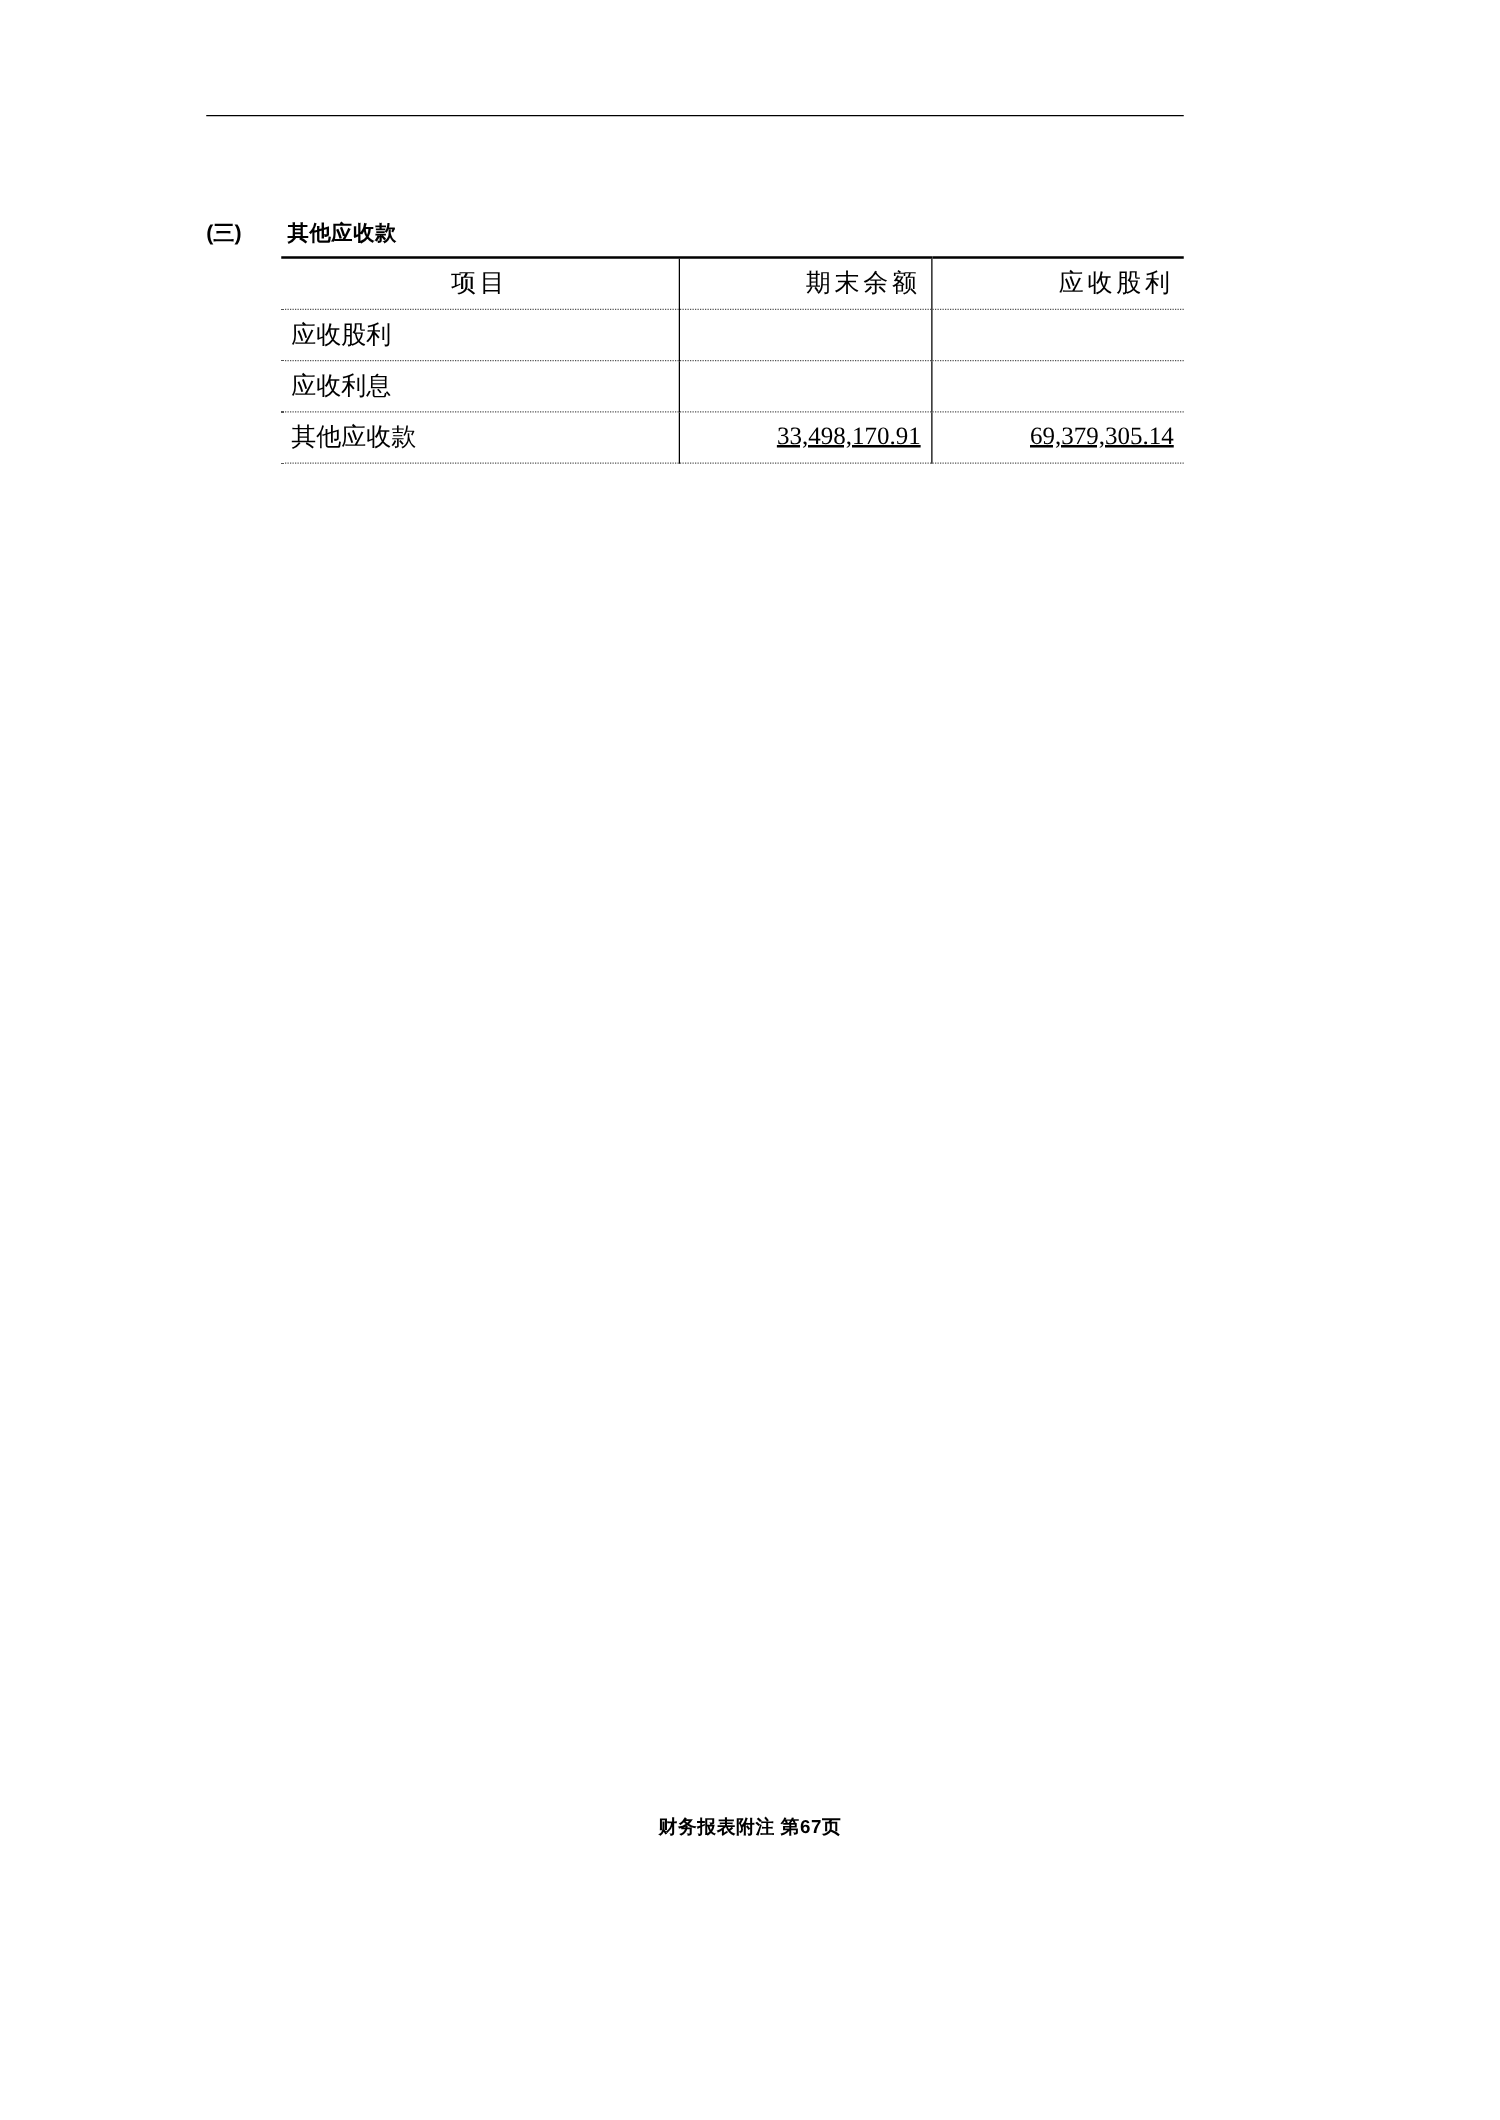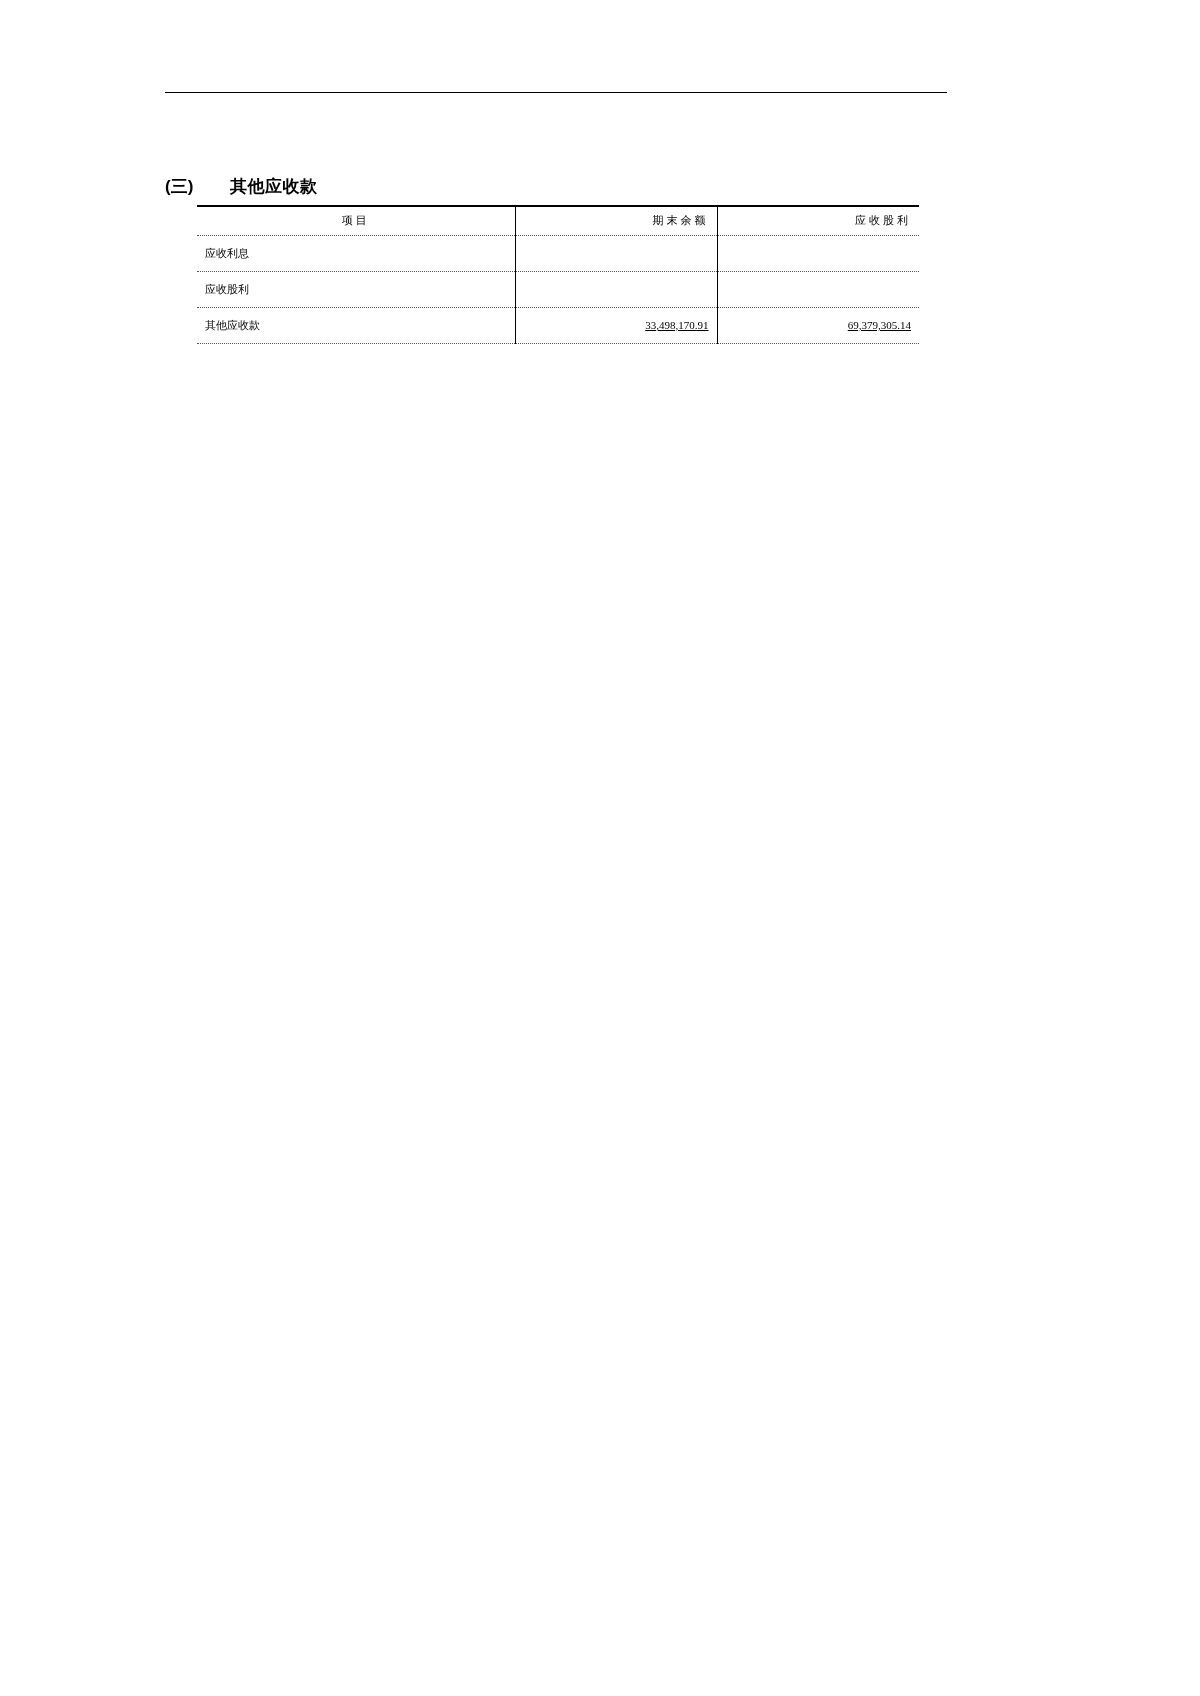--- a/index.html
+++ b/index.html
@@ -49,23 +49,23 @@
   .section-heading .num {
     width: 65px;
     flex: none;
   }
   .section-heading .title {
     letter-spacing: 0.5px;
   }
   table.fin {
     border-collapse: collapse;
     width: 722px;
-    margin-left: 32px;
+    margin-left: 60px;
     table-layout: fixed;
-    font-size: 11px;
+    font-size: 20px;
   }
   table.fin col.c-item   { width: 318px; }
   table.fin col.c-val    { width: 202px; }
   table.fin thead th {
     border-top: 2.5px solid #000000;
     border-bottom: 1px dotted #555555;
     padding: 6px 8px 7px 8px;
     font-weight: normal;
     text-align: center;
     letter-spacing: 3px;
@@ -135,33 +135,34 @@
       </colgroup>
       <thead>
         <tr>
           <th class="item" style="text-align:center;">项目</th>
           <th>期末余额</th>
           <th>应收股利</th>
         </tr>
       </thead>
       <tbody>
         <tr>
-          <td class="item">应收利息</td>
+          <td class="item">应收股利</td>
           <td class="num"></td>
           <td class="num"></td>
         </tr>
         <tr>
-          <td class="item">应收股利</td>
+          <td class="item">应收利息</td>
           <td class="num"></td>
           <td class="num"></td>
         </tr>
         <tr>
           <td class="item">其他应收款</td>
           <td class="num">33,498,170.91</td>
           <td class="num">69,379,305.14</td>
         </tr>
       </tbody>
     </table>
 
   </div>
 
+  <div class="footer">财务报表附注  第67页</div>
 
 </div>
 
 </body></html>

